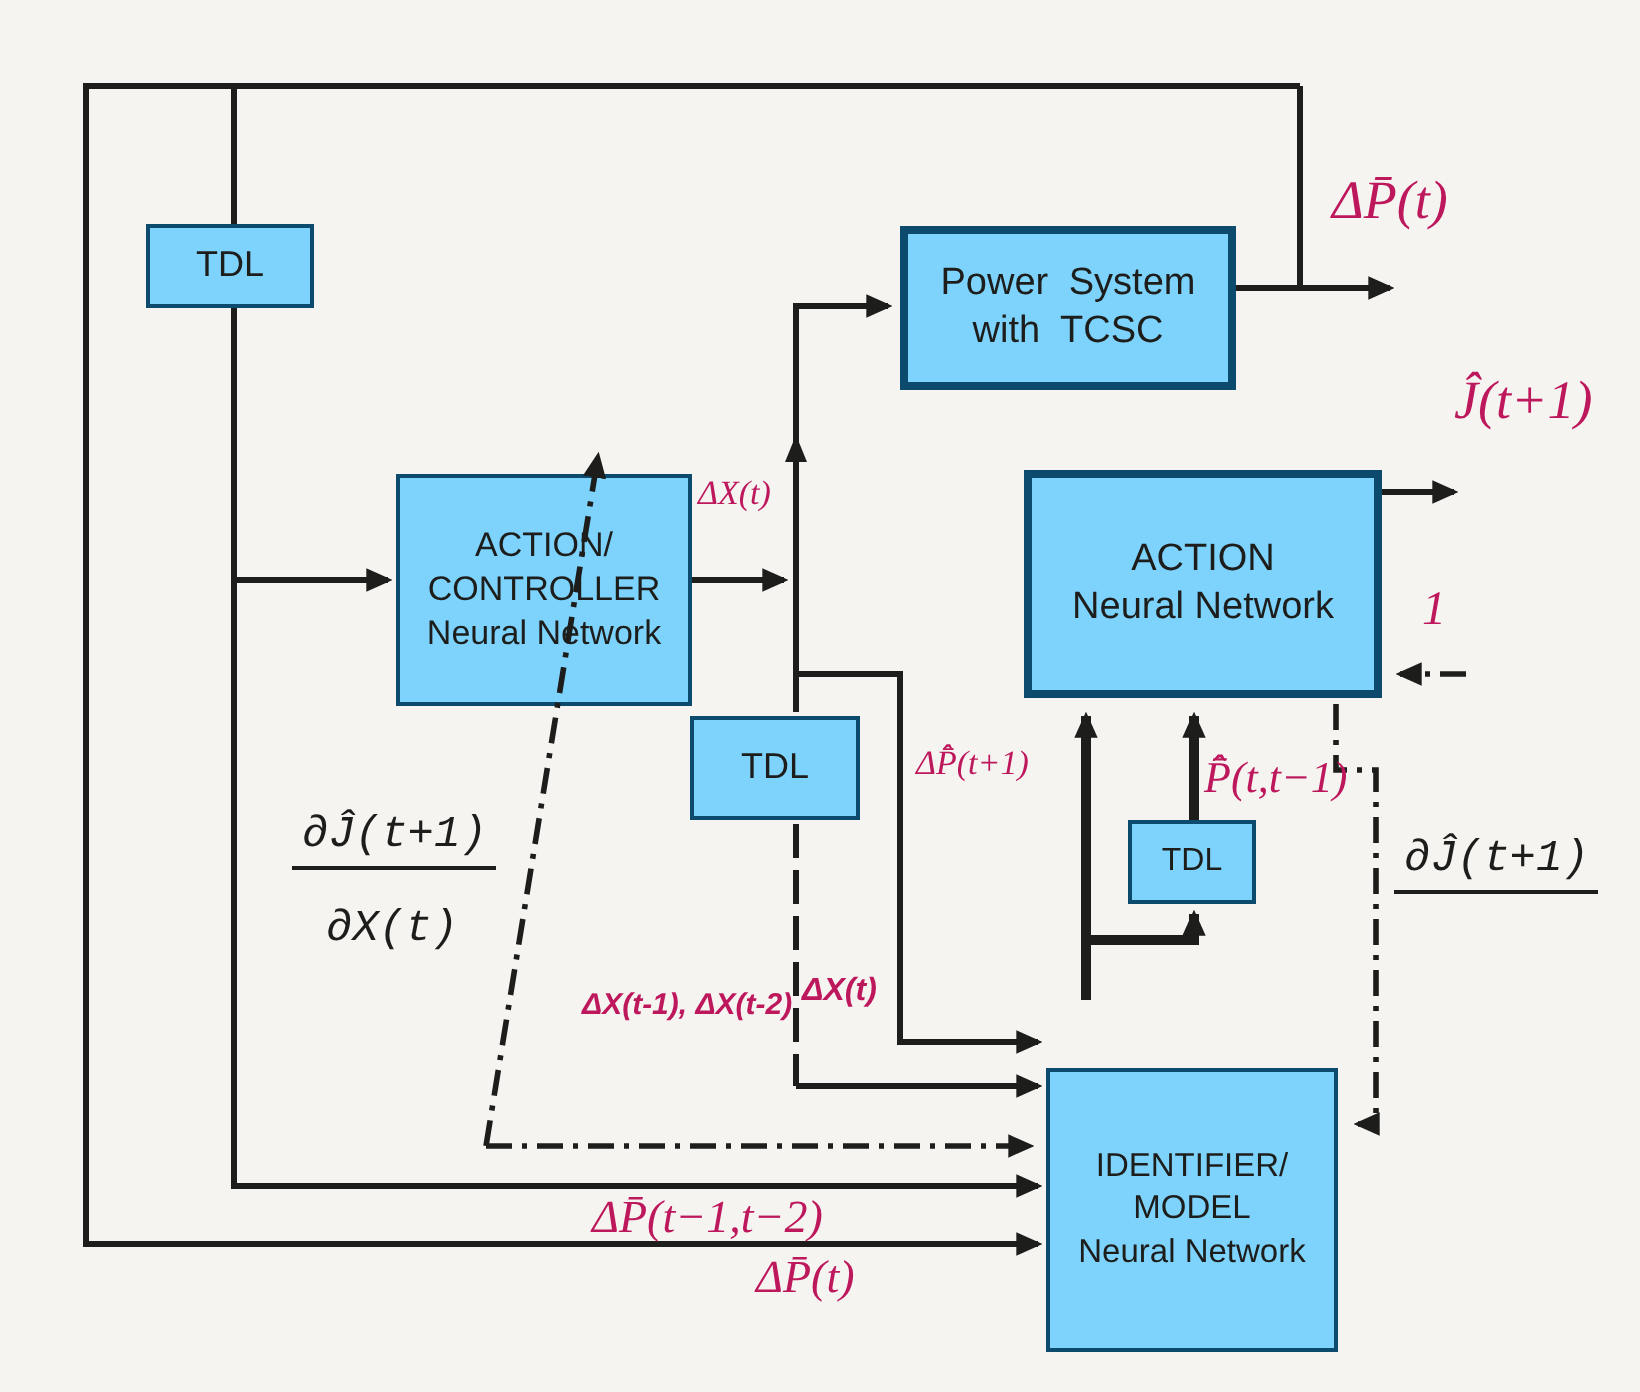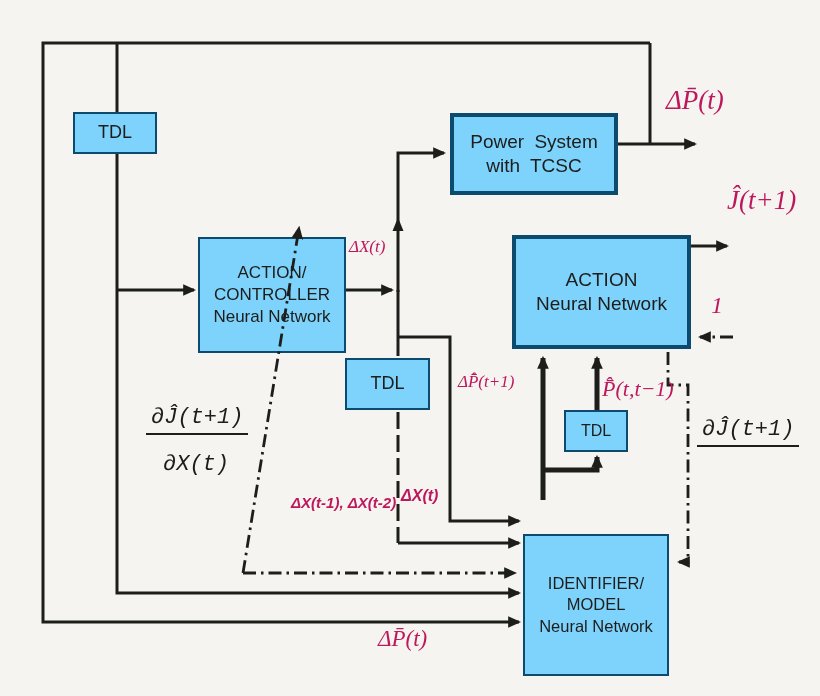--- a/index.html
+++ b/index.html
@@ -133,16 +133,17 @@
   <div class="lbl math" style="left:602px;top:376px;font-size:22px;">P̄̂(t,t−1)</div>
 
   <div class="frac" style="left:697px;top:380px;width:95px;font-size:22px;">
     <span class="num">∂Ĵ(t+1)</span>
   </div>
 
   <div class="lbl boldlbl" style="left:401px;top:487px;font-size:16px;">ΔX(t)</div>
 
   <div class="lbl boldlbl" style="left:263px;top:494px;font-size:15px;margin-left:28px;">ΔX(t-1), ΔX(t-2)</div>
 
+  <div class="lbl math" style="left:296px;top:596px;font-size:23px;">ΔP̄(t−1,t−2)</div>
 
   <div class="lbl math" style="left:378px;top:626px;font-size:23px;">ΔP̄(t)</div>
 
 </div>
 
 </body></html>

